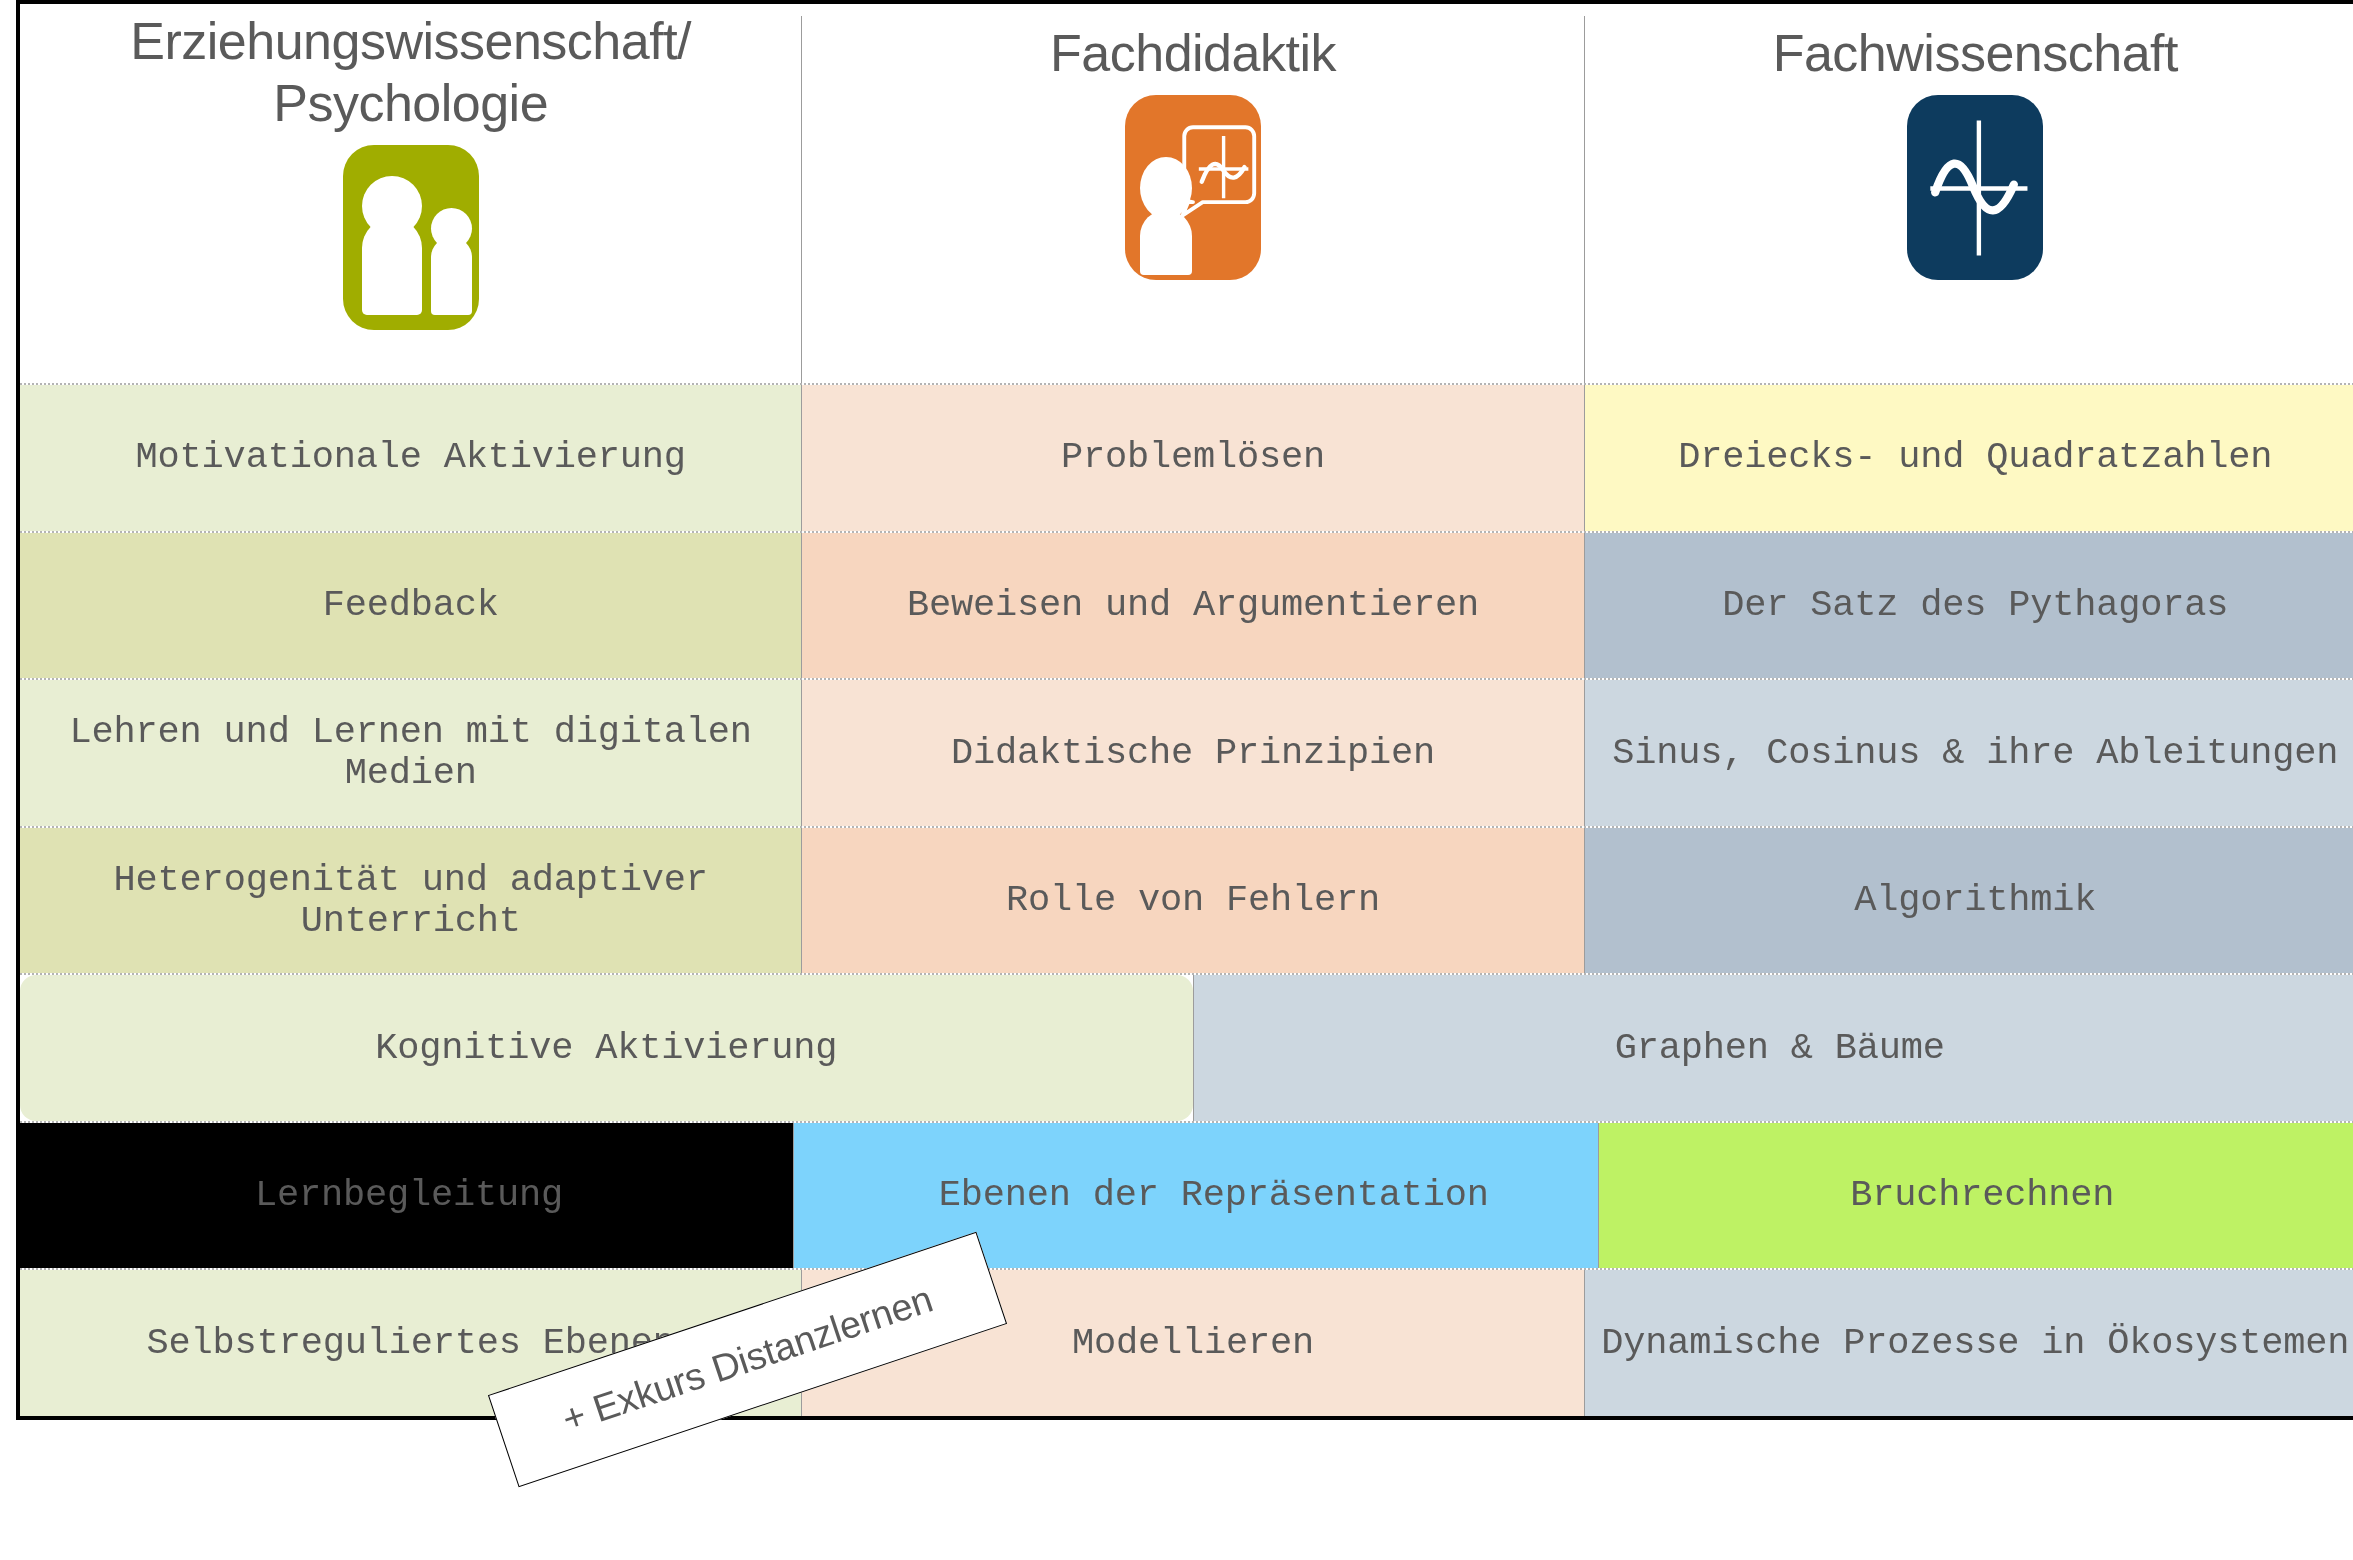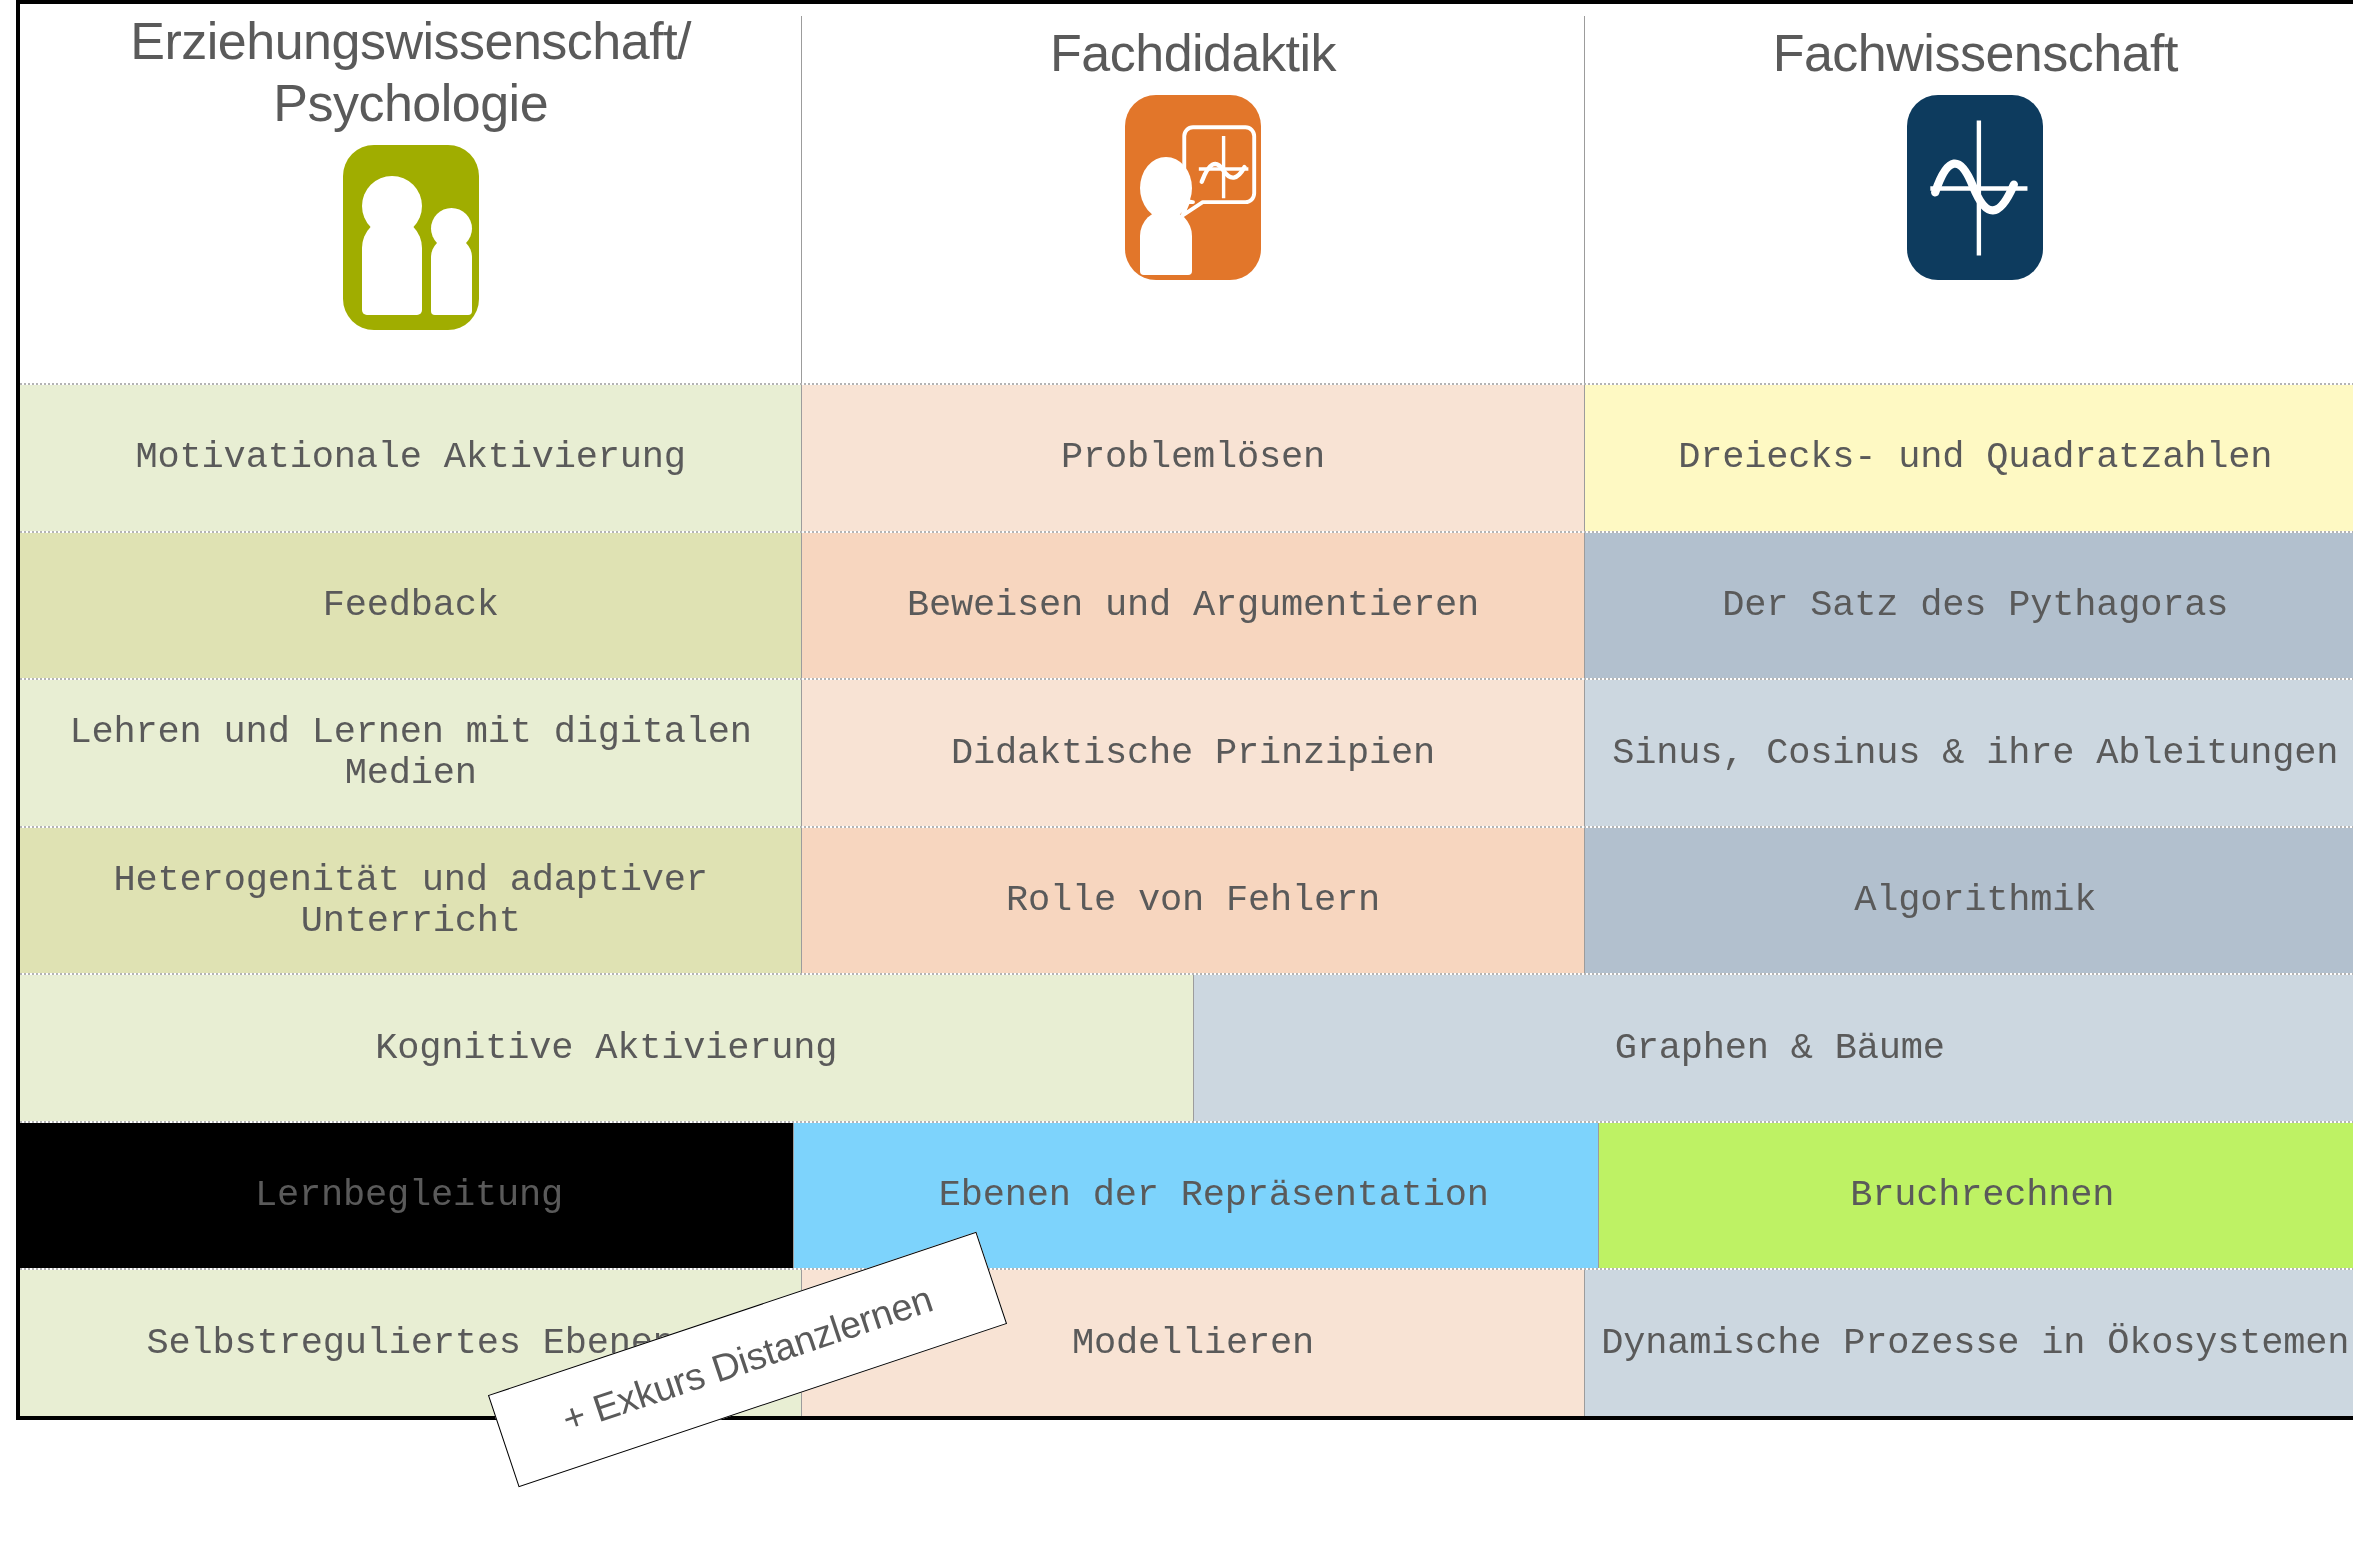--- a/index.html
+++ b/index.html
@@ -218,21 +218,21 @@
         <div class="cell" style="background: rgb(232, 238, 211);">Lehren und Lernen mit digitalen Medien</div>
         <div class="cell" style="background: rgb(248, 227, 212);">Didaktische Prinzipien</div>
         <div class="cell" style="background: rgb(204, 215, 224);">Sinus, Cosinus &amp; ihre Ableitungen</div>
       </div>
       <div class="data-row">
         <div class="cell" style="background: rgb(223, 226, 179);">Heterogenität und adaptiver Unterricht</div>
         <div class="cell" style="background: rgb(247, 214, 191);">Rolle von Fehlern</div>
         <div class="cell" style="background: rgb(178, 192, 206);">Algorithmik</div>
       </div>
       <div class="data-row">
-        <div class="cell" style="background: rgb(232, 238, 211);">Kognitive Aktivierung</div>
+        <div class="cell" style="background: rgb(232, 238, 211); border-radius: 16px;">Kognitive Aktivierung</div>
         <div class="cell" style="background: rgb(204, 215, 224);">Graphen &amp; Bäume</div>
       </div>
       <div class="data-row">
         <div class="cell" style="background: #000000; padding-left: 14px;">Lernbegleitung</div>
         <div class="cell" style="background: #7dd3fc; padding-left: 45px;">Ebenen der Repräsentation</div>
         <div class="cell" style="background: #bef264;">Bruchrechnen</div>
       </div>
       <div class="data-row">
         <div class="cell" style="background: rgb(232, 238, 211);">Selbstreguliertes Ebenen</div>
         <div class="cell" style="background: rgb(248, 227, 212);">Modellieren</div>

